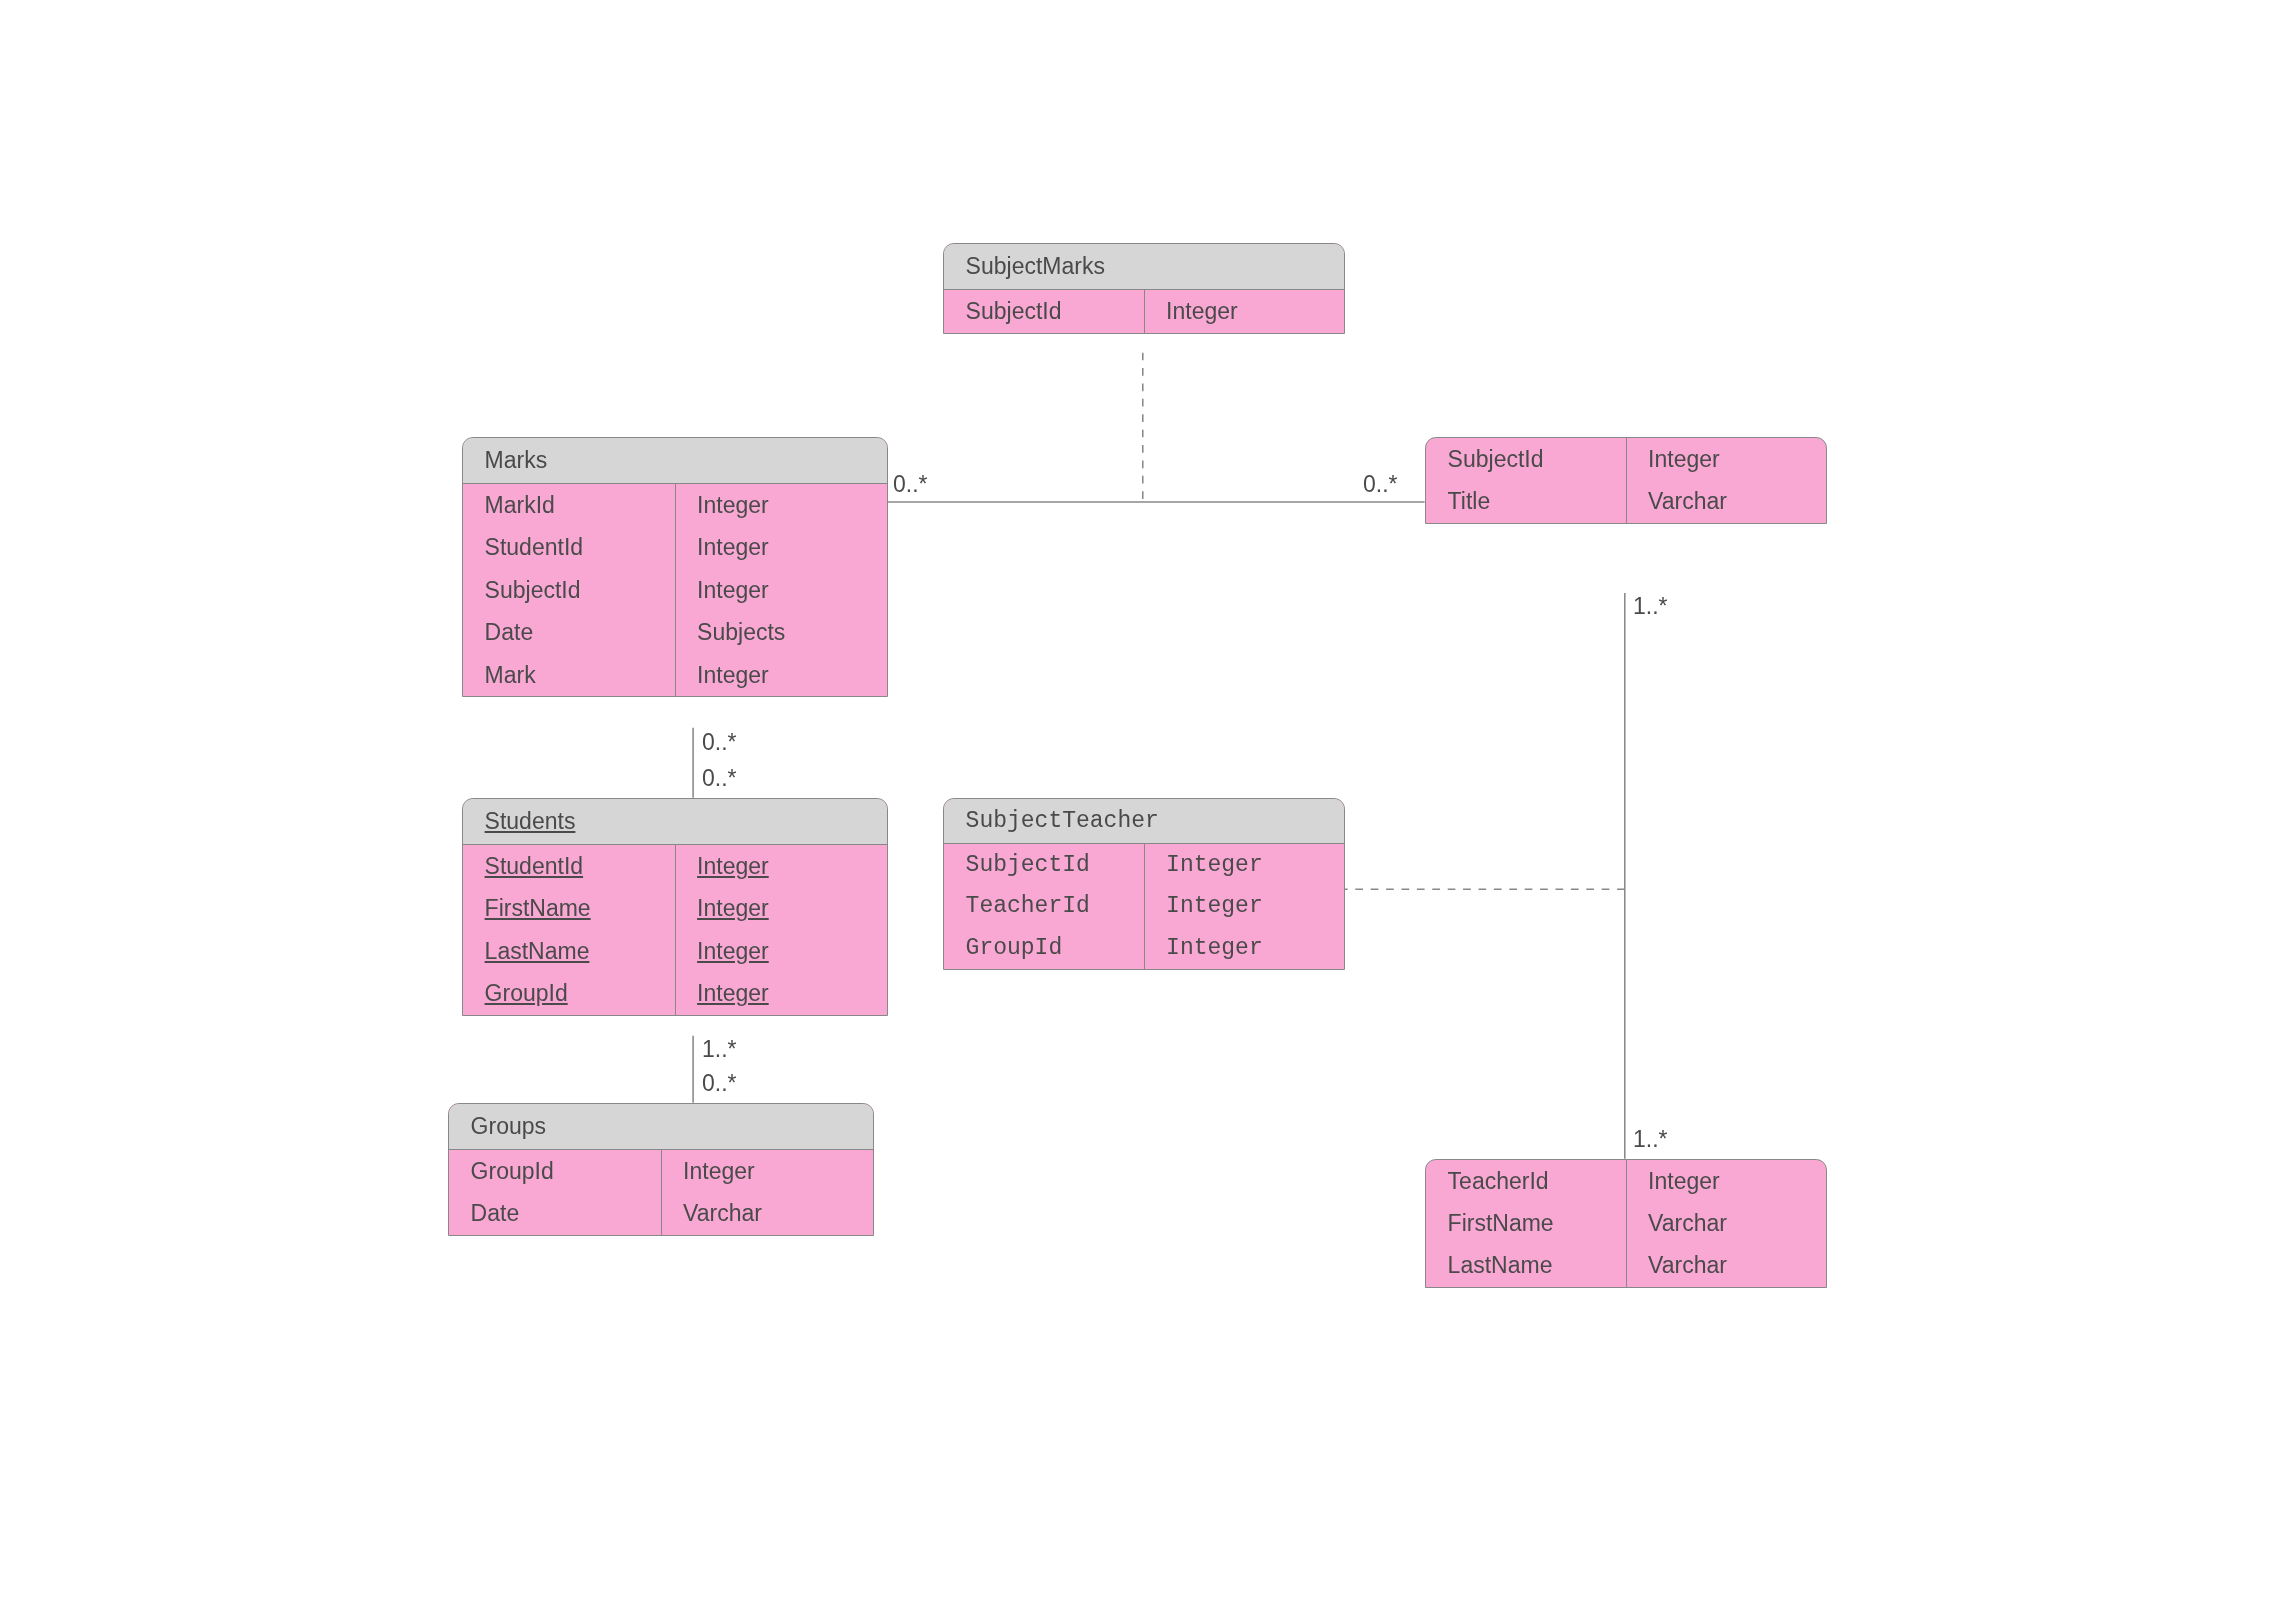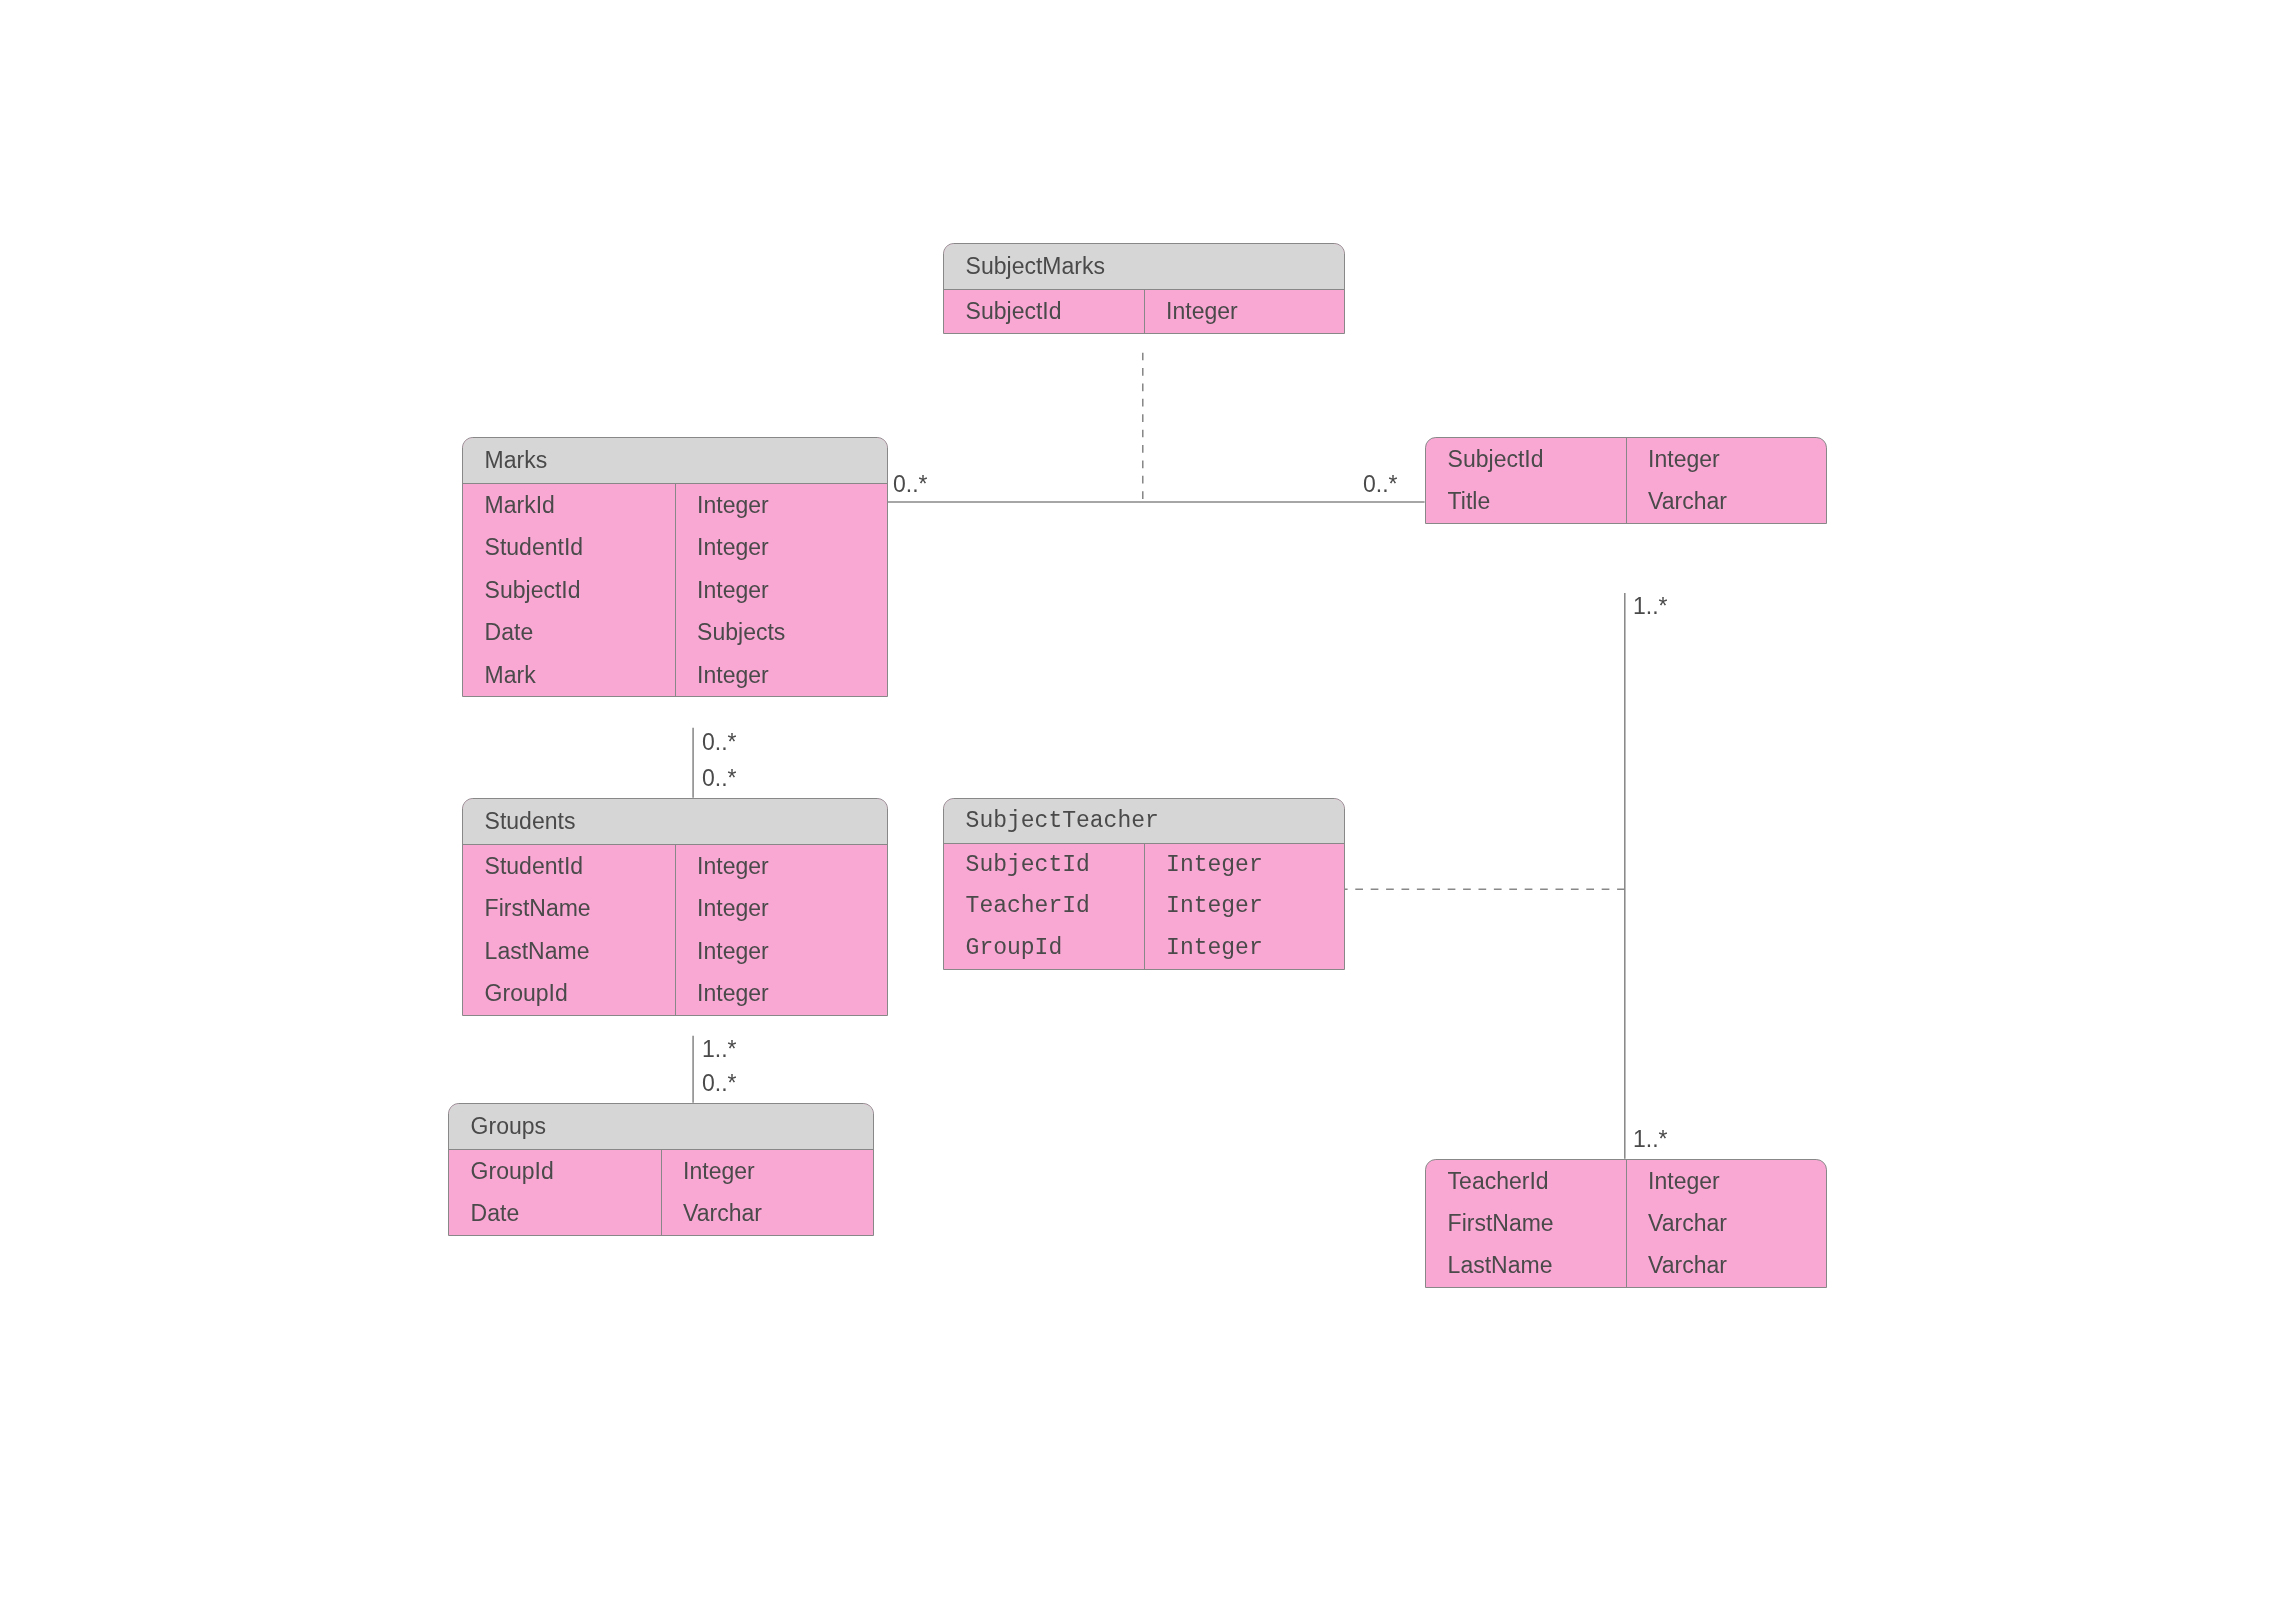--- a/index.html
+++ b/index.html
@@ -114,21 +114,21 @@
   <div class="attr-row">
     <div class="attr-name">Date</div>
     <div class="attr-type">Subjects</div>
   </div>
   <div class="attr-row">
     <div class="attr-name">Mark</div>
     <div class="attr-type">Integer</div>
   </div>
 </div>
 
-<div class="entity" style="left:462px; top:798px; width:424px;">
+<div class="entity" style="left:462px; top:798px; width:424px;text-decoration:underline;">
   <div class="entity-title">Students</div>
   <div class="attr-row">
     <div class="attr-name">StudentId</div>
     <div class="attr-type">Integer</div>
   </div>
   <div class="attr-row">
     <div class="attr-name">FirstName</div>
     <div class="attr-type">Integer</div>
   </div>
   <div class="attr-row">

